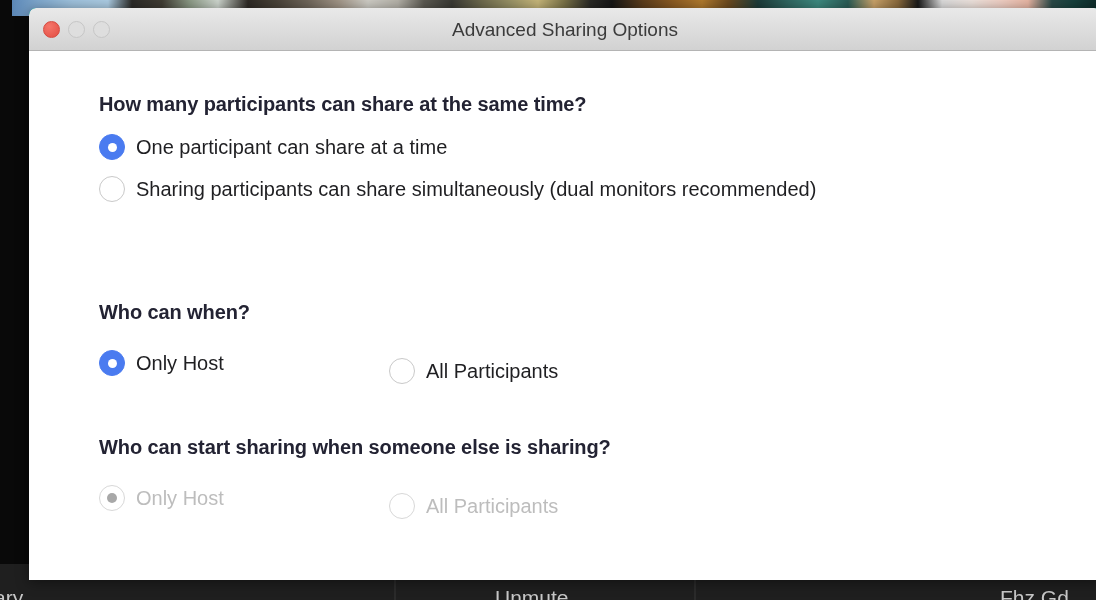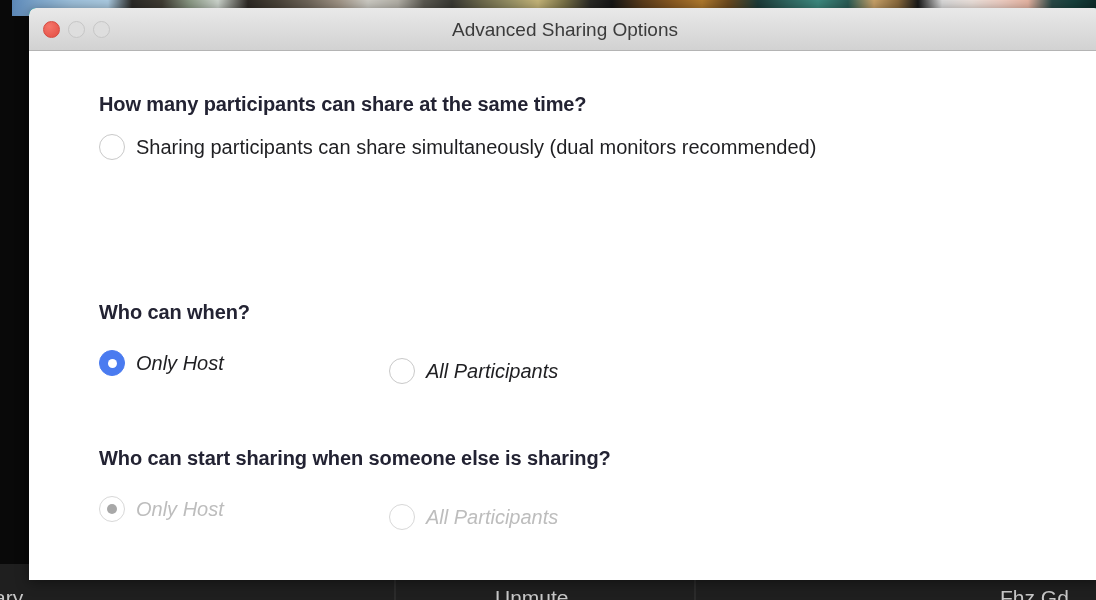--- a/index.html
+++ b/index.html
@@ -132,34 +132,34 @@
   .body {
     padding: 8px;
     background: #fff;
     height: 529px;
     position: relative;
   }
 
   .section { position: absolute; left: 70px; }
   .section.s1 { top: 42px; }
   .section.s2 { top: 250px; }
-  .section.s3 { top: 396px; text-align: right; }
+  .section.s3 { top: 385px; text-align: right; }
 
   .section-title {
     font-size: 20px;
     font-weight: bold;
     color: #232333;
     letter-spacing: -0.1px;
     margin: 0;
     white-space: nowrap;
   }
   .section.s3 .section-title { color: #232333; }
 
   .options-col { margin-top: 18px; }
-  .options-row { margin-top: 18px; display: flex; align-items: center; font-style: italic; }
+  .options-row { margin-top: 18px; display: flex; align-items: center; }
 
   .opt {
     display: flex;
     align-items: center;
     cursor: default;
   }
   .opt + .opt { margin-top: 16px; }
 
   .opt-inline { width: 290px; }
 
@@ -234,20 +234,24 @@
       </div>
       <div class="titlebar-title">Advanced Sharing Options</div>
     </div>
 
     <div class="body">
 
       <div class="section s1">
         <div class="section-title">How many participants can share at the same time?</div>
         <div class="options-col">
           <div class="opt">
+            <span class="radio checked"></span>
+            <span class="opt-label">One participant can share at a time</span>
+          </div>
+          <div class="opt">
             <span class="radio"></span>
             <span class="opt-label">Sharing participants can share simultaneously (dual monitors recommended)</span>
           </div>
         </div>
       </div>
 
       <div class="section s2">
         <div class="section-title">Who can when?</div>
         <div class="options-row">
           <div class="opt opt-inline">

